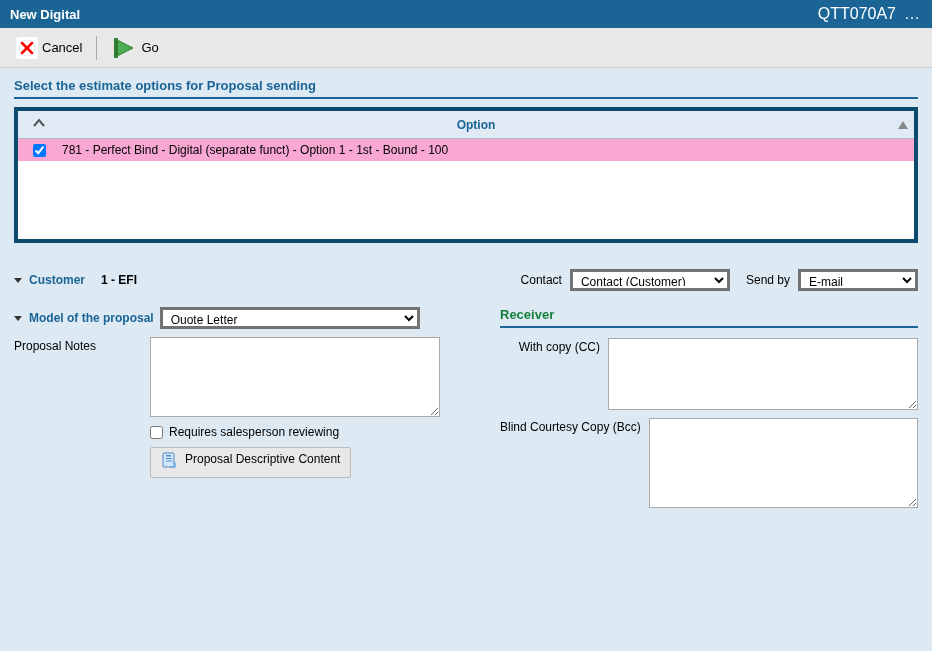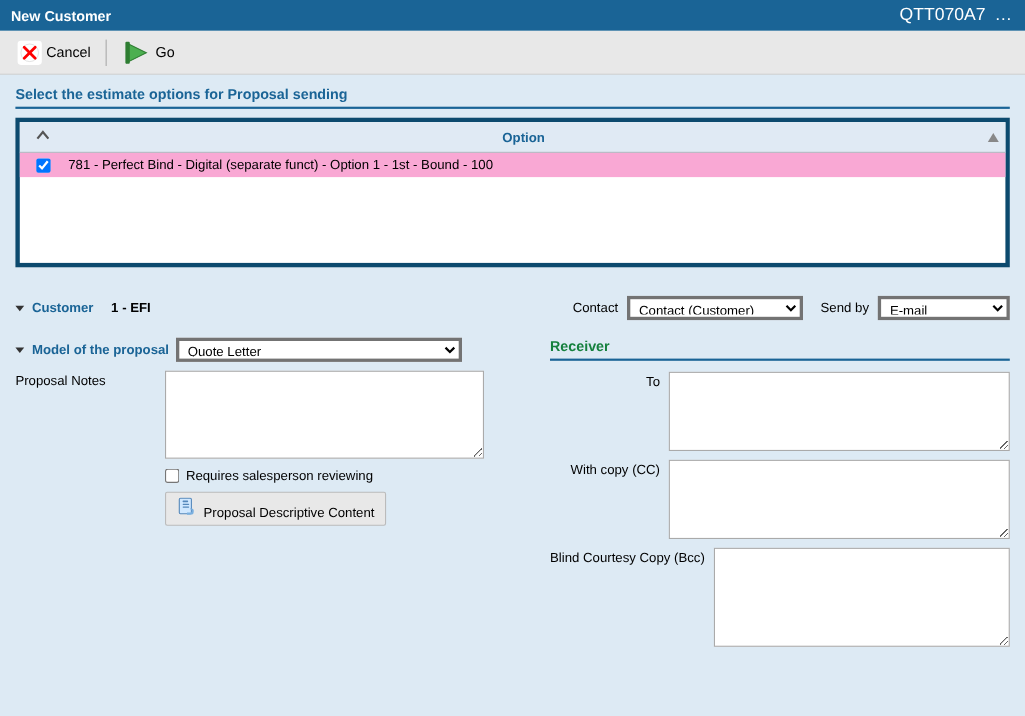--- a/index.html
+++ b/index.html
@@ -230,21 +230,21 @@
     .checkbox-row {
       display: flex;
       align-items: center;
       gap: 6px;
       margin-left: 136px;
       margin-bottom: 8px;
     }
 
     .pdc-button {
       display: flex;
-      align-items: flex-end;
+      align-items: flex-start;
       gap: 6px;
       background: #e8e8e8;
       border: 1px solid #bbb;
       padding: 4px 10px;
       cursor: pointer;
       font-size: 12px;
       margin-left: 136px;
       width: fit-content;
       border-radius: 2px;
     }
@@ -295,21 +295,21 @@
       border-left: 4px solid transparent;
       border-right: 4px solid transparent;
       margin-right: 4px;
       vertical-align: middle;
     }
   </style>
 </head>
 <body>
 
 <div class="title-bar">
-  <span class="title-bar-left">New Customer</span>
+  <span class="title-bar-left">New Digital</span>
   <div class="title-bar-right">
     <span>QTT070A7</span>
     <span class="title-dots">…</span>
   </div>
 </div>
 
 <div class="toolbar">
   <button class="toolbar-btn">
     <div class="cancel-icon-wrap">
       <svg width="18" height="18" viewBox="0 0 18 18">
@@ -424,24 +424,20 @@
             <path d="M12,10 Q16,10 15,14 Q15,16 12,16 L9,16 L9,14 L12,14 Q13.5,14 13.5,12.5 Q13.5,11 12,11 Z" fill="#7ab0e0"></path>
           </svg>
         </span>
         <span>Proposal Descriptive Content</span>
       </div>
     </div>
 
     <div class="form-right">
       <div class="receiver-title">Receiver</div>
 
-      <div class="receiver-row">
-        <div class="receiver-label">To</div>
-        <textarea class="receiver-area" style=""></textarea>
-      </div>
 
       <div class="receiver-row">
         <div class="receiver-label">With copy (CC)</div>
         <textarea class="receiver-area" style=""></textarea>
       </div>
 
       <div class="receiver-row">
         <div class="receiver-label">Blind Courtesy Copy (Bcc)</div>
         <textarea class="receiver-area-large" style=""></textarea>
       </div>

